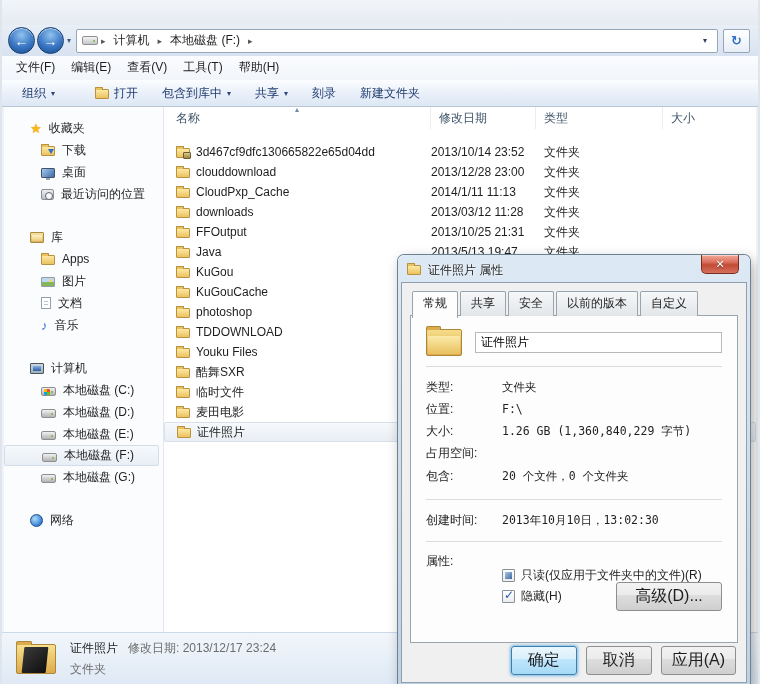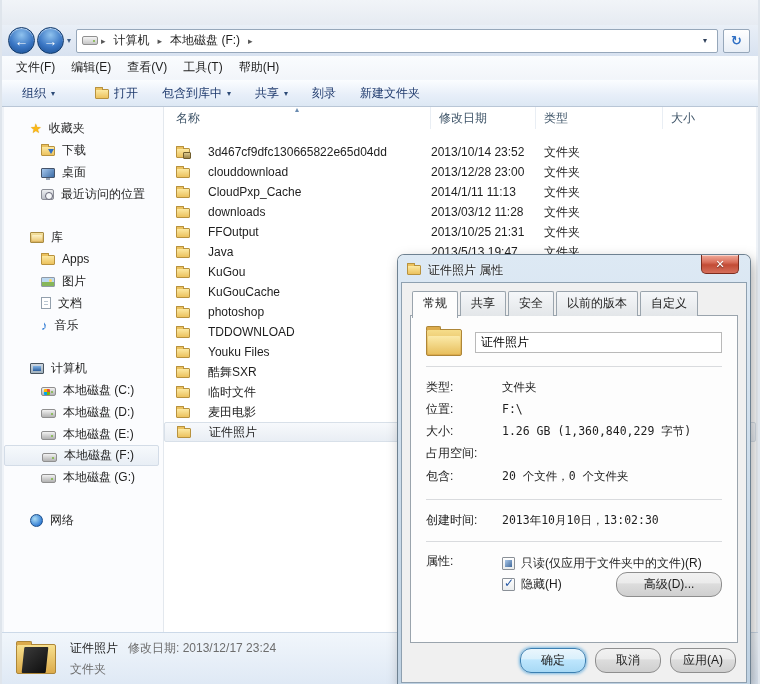--- a/index.html
+++ b/index.html
@@ -99,21 +99,21 @@
   .cols { display:flex; height:22px; align-items:stretch; color:#3e5468; }
   .col { display:flex; align-items:center; padding-left:8px; border-right:1px solid #e9eef4; position:relative; }
   .col-name { width:267px; padding-left:12px; }
   .col-date { width:105px; }
   .col-type { width:127px; }
   .col-size { flex:1; border-right:none; }
   .sort-glyph { position:absolute; top:-2px; left:50%; transform:translateX(-50%); font-size:8px; color:#6a8bb0; }
   .rows { padding-top:13px; }
   .frow { display:flex; height:20px; align-items:center; }
   .frow.selected { background:linear-gradient(#f7f9fc,#e9eef4); border:1px solid #d8e0e9; border-radius:2px; }
-  .fname { width:267px; display:flex; align-items:center; gap:18px; padding-left:12px; overflow:hidden; white-space:nowrap; }
+  .fname { width:267px; display:flex; align-items:center; gap:6px; padding-left:12px; overflow:hidden; white-space:nowrap; }
   .fdate { width:105px; white-space:nowrap; }
   .ftype { width:127px; padding-left:8px; }
   .fsize { flex:1; }
 
   
   .details { position:absolute; left:0; right:0; bottom:0; height:52px;
              background:linear-gradient(#f1f6fb,#dfe9f5); border-top:1px solid #ccd9e8;
              display:flex; align-items:center; padding:0 14px; gap:14px; }
   .folder-open { position:relative; width:40px; height:30px;
              background:linear-gradient(#f7e08e,#dcab4b); border:1px solid #ad8638; border-radius:2px; }
@@ -154,29 +154,29 @@
              background:#dcab4b; border:1px solid #ad8638; border-bottom:none; border-radius:2px 2px 0 0; }
   .folder-lg::after { content:""; position:absolute; inset:6px 1px 1px; border-radius:1px;
              background:linear-gradient(#fbeaa9,#e8c05f); }
   .name-input { flex:1; height:21px; border:1px solid #b9b9b9; padding:0 5px; font:12px "Liberation Sans","DejaVu Sans",sans-serif; }
   .etch { border:none; border-top:1px solid #d9dbde; margin:10px 0 9px; }
   .field { display:flex; align-items:center; height:22px; }
   .field.tall { height:25px; }
   .flabel { width:76px; flex:0 0 76px; }
   .fvalue { font-family:"DejaVu Sans Mono","Liberation Mono",monospace; font-size:11.5px; white-space:nowrap; }
   .attrs { display:flex; margin-top:2px; }
-  .attr-col { flex:1; }
+  .attr-col { flex:1;margin-top:12px; }
   .cb-row { display:flex; align-items:center; gap:6px; height:21px; }
   .cb { width:13px; height:13px; flex:0 0 13px; border:1px solid #8a9097; border-radius:1px;
         background:linear-gradient(#fefefe,#e9eced); position:relative; }
   .cb.ind::after { content:""; position:absolute; inset:2px; background:linear-gradient(135deg,#a9c7e8,#41699c); }
   .cb.checked::after { content:"✓"; position:absolute; top:-3px; left:1px; color:#2456a4; font-size:12px; font-weight:bold; }
-  .btn { border:1px solid #8e8e8e; border-radius:11px; color:#1e1e1e; text-align:center;
+  .btn { border:1px solid #8e8e8e; border-radius:3px; color:#1e1e1e; text-align:center;
          background:linear-gradient(#f2f2f2,#ebebeb 45%,#dddddd 46%,#cfcfcf);
-         padding:3px 10px; font-size:12px; white-space:nowrap; }
+         padding:3px 10px; font-size:16px; white-space:nowrap; }
   .adv-btn { margin-left:auto; min-width:106px; }
   .dlg-buttons { height:33px; display:flex; align-items:center; justify-content:flex-end; gap:9px; padding:5px 2px 3px; }
   .dlg-buttons .btn { min-width:66px; }
   .btn.ok { border-color:#3c7fb1; box-shadow:0 0 3px 1px #7ab8e0;
             background:linear-gradient(#eaf6fd,#d9f0fc 45%,#bee6fd 46%,#a7d9f5); }
 </style>
 </head>
 <body>
 
 <div class="window">

